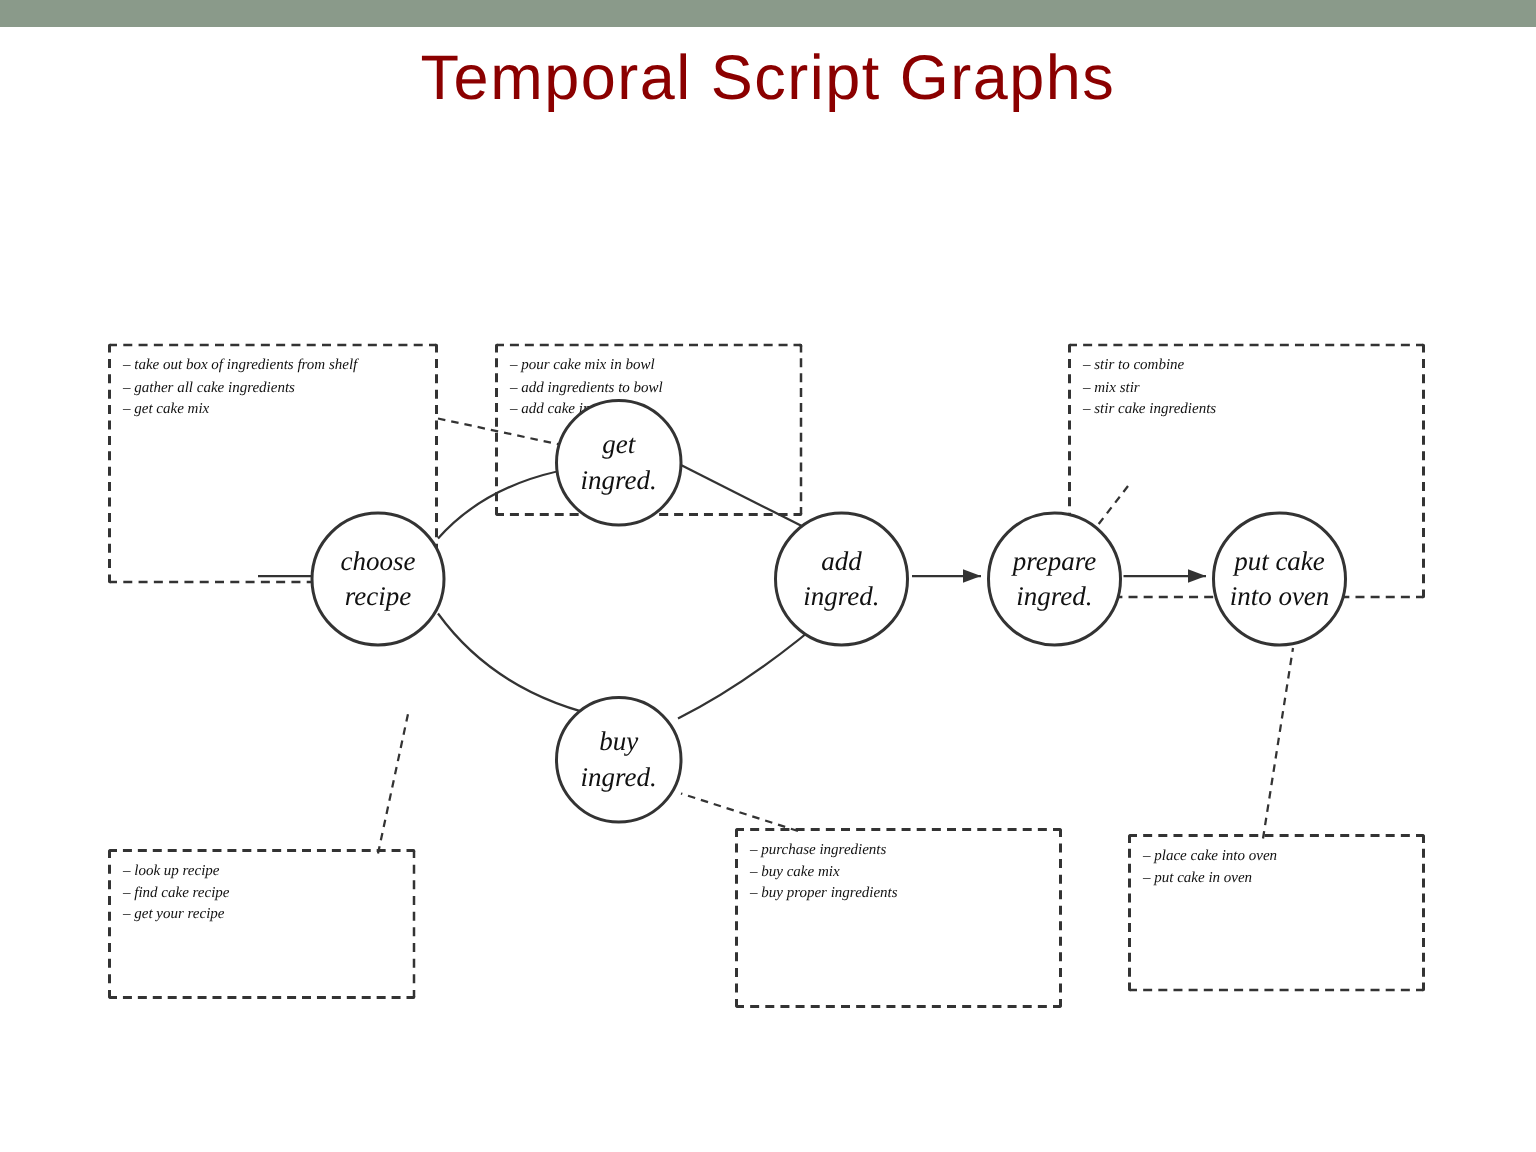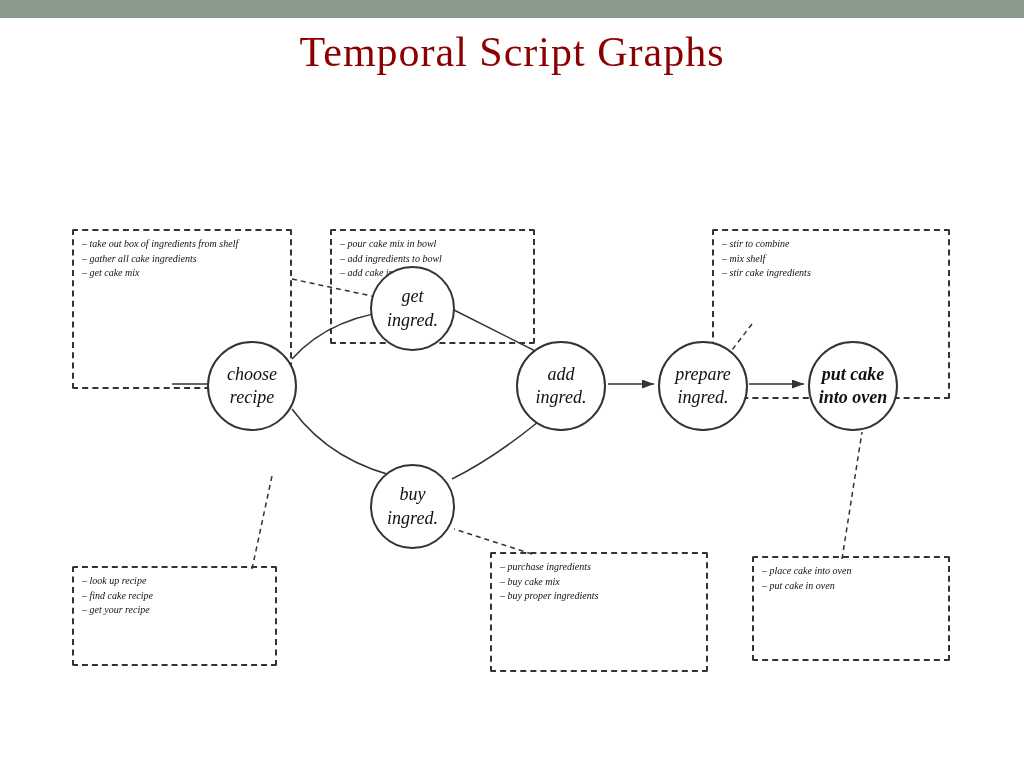--- a/index.html
+++ b/index.html
@@ -30,21 +30,21 @@
       align-items: center;
       padding: 10px 20px 20px 20px;
     }
 
     .page-title {
       font-size: 42px;
       color: #8b0000;
       font-weight: normal;
       text-align: center;
       margin-bottom: 18px;
-      font-family: Liberation Serif, serif;
+      font-family: Liberation Sans, sans-serif;
       letter-spacing: 1px;
     }
 
     .diagram-area {
       position: relative;
       width: 920px;
       height: 580px;
     }
 
     
@@ -163,21 +163,21 @@
       <ul>
         <li><em>pour cake mix in bowl</em></li>
         <li><em>add ingredients to bowl</em></li>
         <li><em>add cake ingredients</em></li>
       </ul>
     </div>
 
     <div class="dashed-box" style="left:660px; top:135px; width:238px; min-height:170px;">
       <ul>
         <li><em>stir to combine</em></li>
-        <li><em>mix shelf</em></li>
+        <li><em>mix stir</em></li>
         <li><em>stir cake ingredients</em></li>
       </ul>
     </div>
 
     <div class="dashed-box" style="left:20px; top:472px; width:205px; min-height:100px;">
       <ul>
         <li><em>look up recipe</em></li>
         <li><em>find cake recipe</em></li>
         <li><em>get your recipe</em></li>
       </ul>
@@ -211,18 +211,18 @@
     </div>
 
     <div class="node-circle" style="left:464px; top:247px; width:90px; height:90px;justify-content:center;">
       <span>add<br>ingred.</span>
     </div>
 
     <div class="node-circle" style="left:606px; top:247px; width:90px; height:90px;font-family:Liberation Serif, serif;">
       <span>prepare<br>ingred.</span>
     </div>
 
-    <div class="node-circle" style="left:756px; top:247px; width:90px; height:90px;font-weight:bold;">
+    <div class="node-circle" style="left:756px; top:247px; width:90px; height:90px;">
       <span>put cake<br>into oven</span>
     </div>
 
   </div>
 </div>
 
 </body></html>

